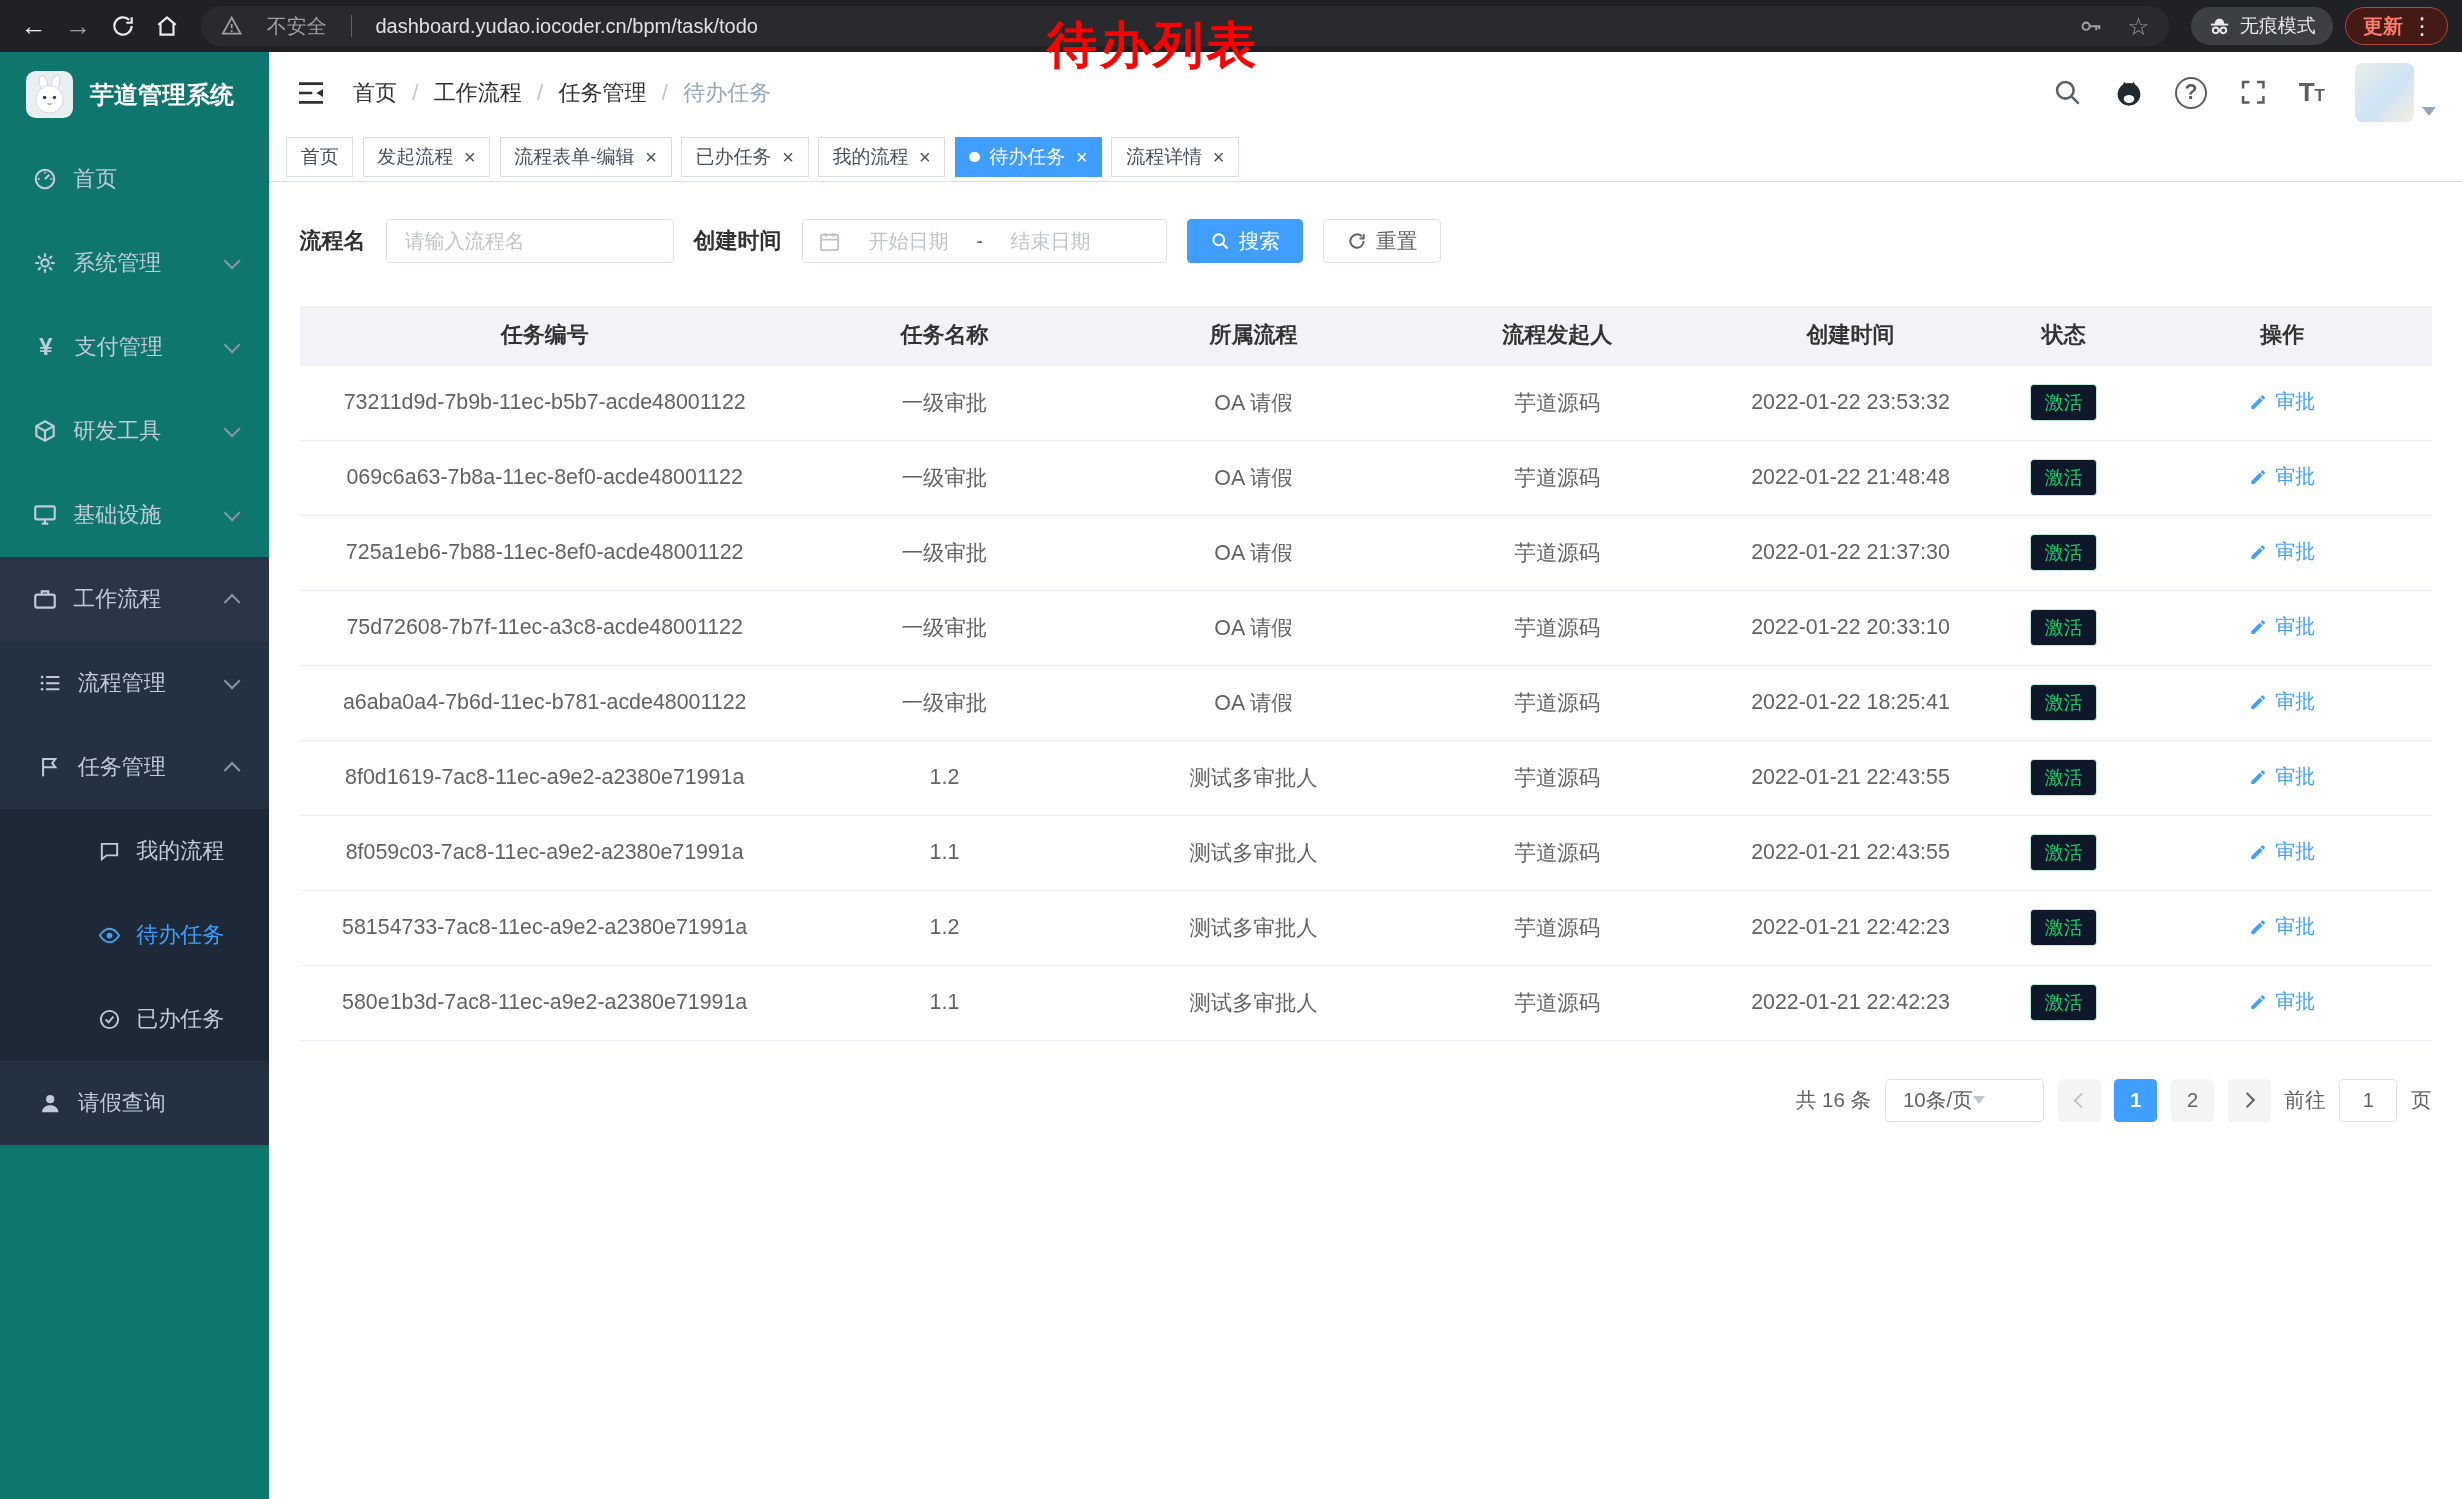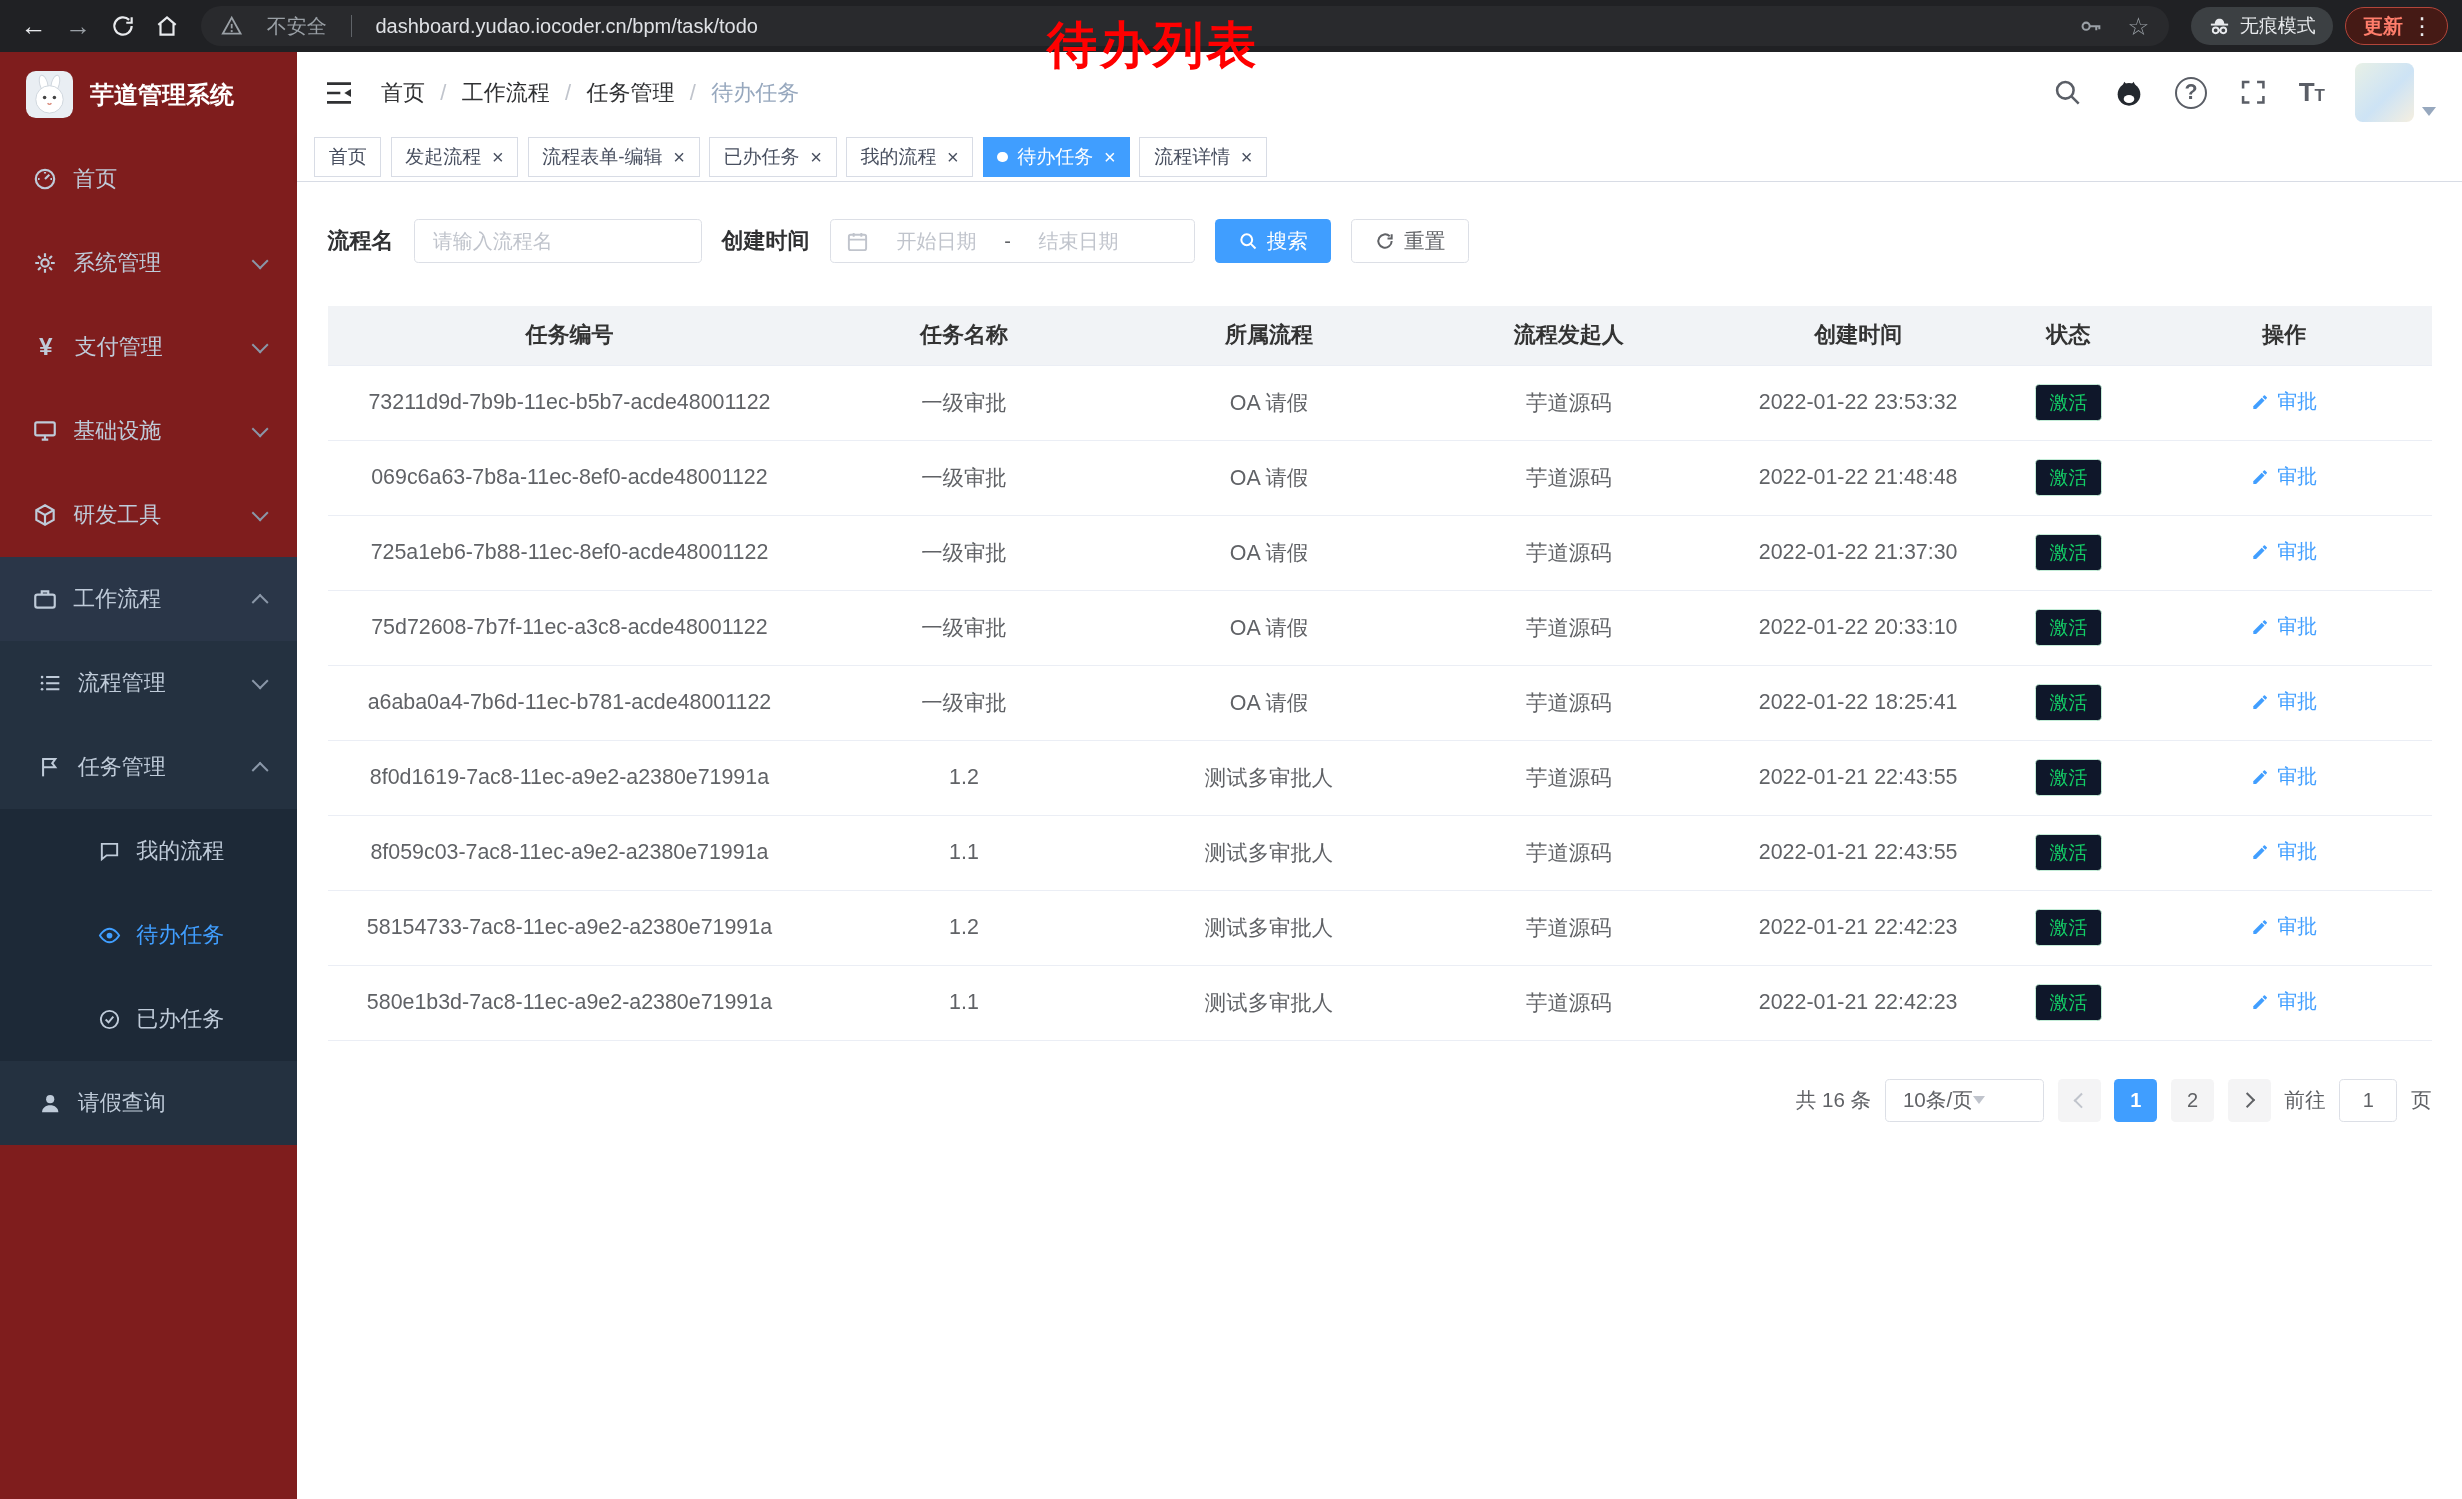--- a/index.html
+++ b/index.html
@@ -18,21 +18,21 @@
   .omni-div { width:0.8px; height:21.4px; background:#5f6368; }
   .url-text { color:#dfe1e5; white-space:nowrap; overflow:hidden; }
   .omni-spacer { flex:1; }
   .star-glyph { font-size:24.4px; color:#9aa0a6; }
   .incog { height:38px; border-radius:19px; background:#3c4043; color:#e8eaed; display:flex; align-items:center; gap:9.2px; padding:0 17px; font-size:19px; margin:0 7.6px; flex:0 0 auto; }
   .update-chip { height:38px; border-radius:19px; background:#451a15; border:0.8px solid #b3453a; color:#ff7d6b; display:flex; align-items:center; gap:7.6px; padding:0 13.7px 0 17px; font-size:20px; font-weight:700; flex:0 0 auto; cursor:pointer; }
   .kebab { color:#e8eaed; font-size:23px; font-weight:400; }
 
   
   .app { display:flex; height:1448px; }
-  .sidebar { width:297px; background:#7f1d1d; color:#bfcbd9; flex:0 0 auto; overflow:hidden; }
+  .sidebar { width:269px; background:#0f766e; color:#bfcbd9; flex:0 0 auto; overflow:hidden; }
   .logo-row { height:85px; display:flex; align-items:center; gap:17px; padding-left:26px; cursor:pointer; }
   .logo-title { color:#fff; font-weight:700; font-size:24px; white-space:nowrap; }
   .menu-item { height:84px; display:flex; align-items:center; gap:15.3px; font-size:22px; cursor:pointer; position:relative; white-space:nowrap; }
   .menu-item .chev { position:absolute; right:30.5px; }
   .lvl1 { padding-left:32px; }
   .lvl1.open { background:#2a3648; }
   .lvl2 { padding-left:38px; background:#243140; }
   .lvl3 { padding-left:98px; background:#1d2937; }
   .menu-item.active { color:#409eff; }
   .chev { width:12.2px; height:12.2px; border-right:2.3px solid #8a97a8; border-bottom:2.3px solid #8a97a8; transform:rotate(45deg); margin-top:-4.6px; }
@@ -195,35 +195,35 @@
         <span class="chev"></span>
       </div>
       <div class="menu-item lvl1">
         <span class="yen-glyph">¥</span>
         <span>支付管理</span>
         <span class="chev"></span>
       </div>
       <div class="menu-item lvl1">
         <span class="i">
             <svg width="26" height="26" viewBox="0 0 24 24">
+              <path d="M12 3l8 4.5v9L12 21l-8-4.5v-9z" fill="none" stroke="currentColor" stroke-width="2"></path>
+              <path d="M12 12v9M4 7.5l8 4.5 8-4.5" fill="none" stroke="currentColor" stroke-width="2"></path>
+            </svg>
+          </span>
+        <span>研发工具</span>
+        <span class="chev"></span>
+      </div>
+      <div class="menu-item lvl1">
+        <span class="i">
+            <svg width="26" height="26" viewBox="0 0 24 24">
               <rect x="3" y="4" width="18" height="12" rx="1.5" fill="none" stroke="currentColor" stroke-width="2"></rect>
               <path d="M9 20h6M12 16v4" stroke="currentColor" stroke-width="2"></path>
             </svg>
           </span>
         <span>基础设施</span>
-        <span class="chev"></span>
-      </div>
-      <div class="menu-item lvl1">
-        <span class="i">
-            <svg width="26" height="26" viewBox="0 0 24 24">
-              <path d="M12 3l8 4.5v9L12 21l-8-4.5v-9z" fill="none" stroke="currentColor" stroke-width="2"></path>
-              <path d="M12 12v9M4 7.5l8 4.5 8-4.5" fill="none" stroke="currentColor" stroke-width="2"></path>
-            </svg>
-          </span>
-        <span>研发工具</span>
         <span class="chev"></span>
       </div>
       <div class="menu-item lvl1 open">
         <span class="i">
             <svg width="26" height="26" viewBox="0 0 24 24">
               <rect x="3" y="8" width="18" height="12" rx="2" fill="none" stroke="currentColor" stroke-width="2"></rect>
               <path d="M9 8V5h6v3" fill="none" stroke="currentColor" stroke-width="2"></path>
             </svg>
           </span>
         <span>工作流程</span>

